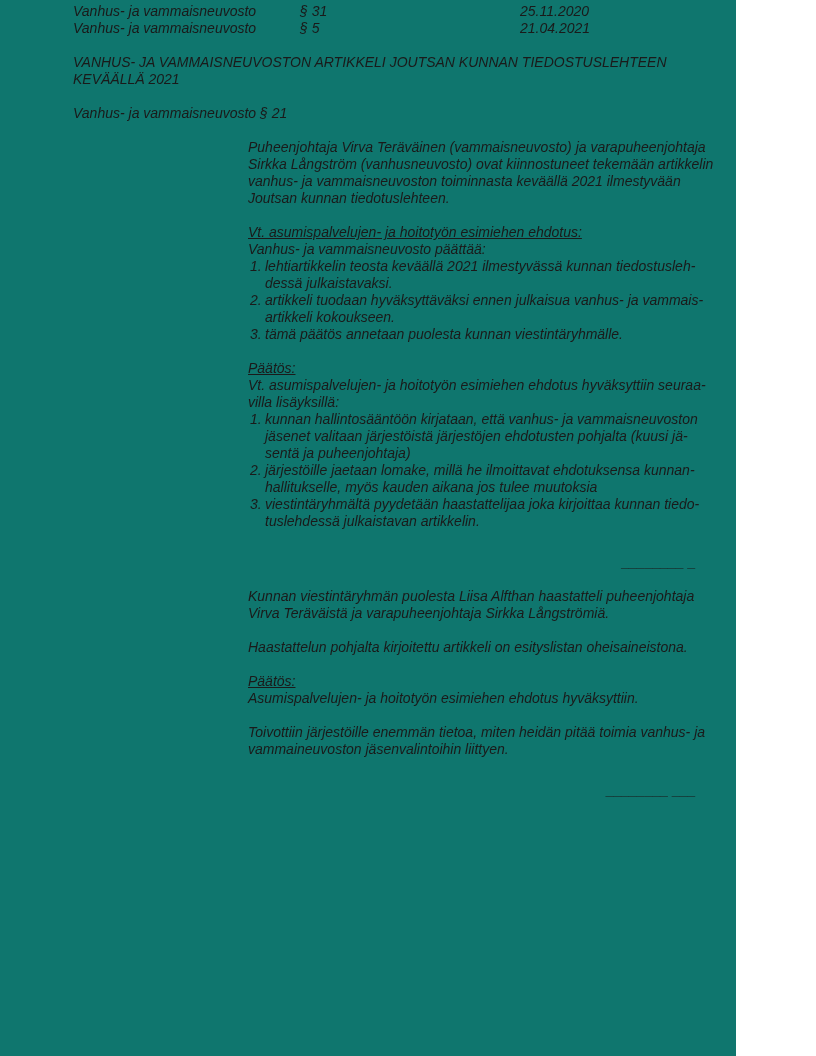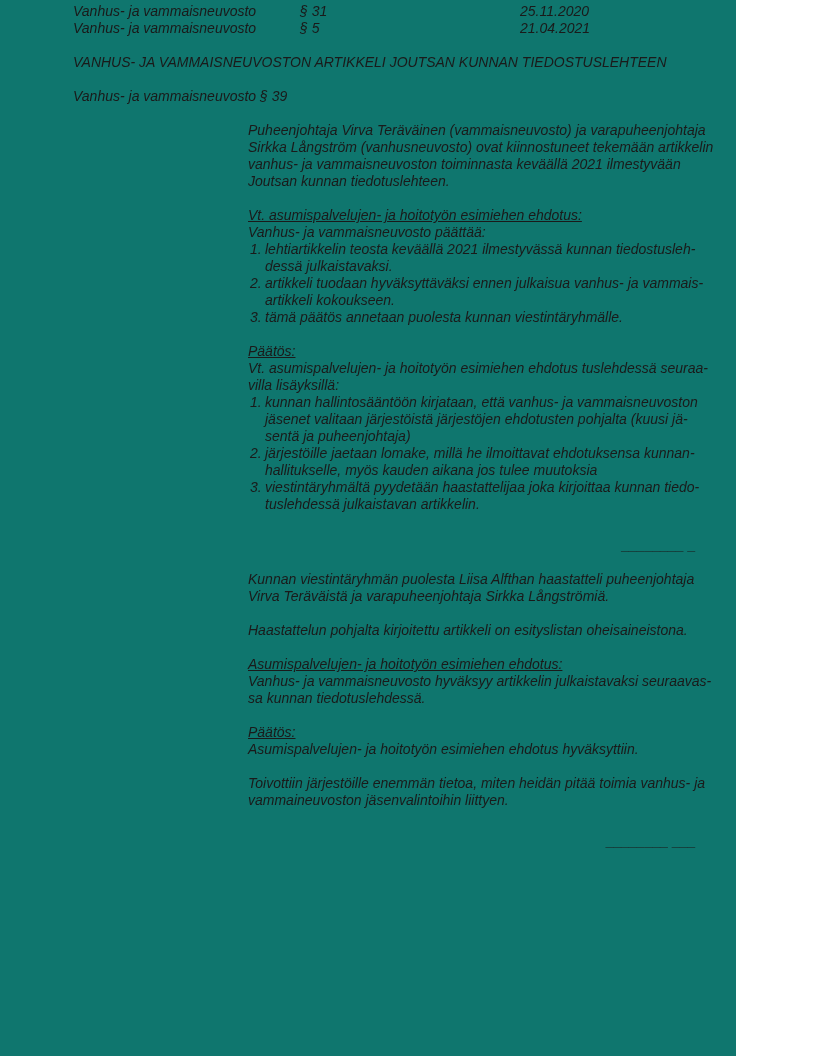--- a/index.html
+++ b/index.html
@@ -51,23 +51,24 @@
       </div>
       <div class="header-row">
         <span class="committee">Vanhus- ja vammaisneuvosto</span>
         <span class="para-ref">§ 5</span>
         <span class="date">21.04.2021</span>
       </div>
     </div>
 
     <div class="title">
       <div class="line">VANHUS- JA VAMMAISNEUVOSTON ARTIKKELI JOUTSAN KUNNAN TIEDOSTUSLEHTEEN</div>
+      <div class="line">KEVÄÄLLÄ 2021</div>
     </div>
 
-    <div class="section-heading">Vanhus- ja vammaisneuvosto § 39</div>
+    <div class="section-heading">Vanhus- ja vammaisneuvosto § 21</div>
 
     <div class="body">
       <div class="block">
         <div class="line">Puheenjohtaja Virva Teräväinen (vammaisneuvosto) ja varapuheenjohtaja</div>
         <div class="line">Sirkka Långström (vanhusneuvosto) ovat kiinnostuneet tekemään artikkelin</div>
         <div class="line">vanhus- ja vammaisneuvoston toiminnasta keväällä 2021 ilmestyvään</div>
         <div class="line">Joutsan kunnan tiedotuslehteen.</div>
       </div>
 
       <div class="block">
@@ -92,21 +93,21 @@
             <span class="marker">3.</span>
             <div class="item-lines">
               <div class="line">tämä päätös annetaan puolesta kunnan viestintäryhmälle.</div>
             </div>
           </div>
         </div>
       </div>
 
       <div class="block">
         <div class="line u">Päätös:</div>
-        <div class="line">Vt. asumispalvelujen- ja hoitotyön esimiehen ehdotus tuslehdessä seuraa-</div>
+        <div class="line">Vt. asumispalvelujen- ja hoitotyön esimiehen ehdotus hyväksyttiin seuraa-</div>
         <div class="line">villa lisäyksillä:</div>
         <div>
           <div class="list-item">
             <span class="marker">1.</span>
             <div class="item-lines">
               <div class="line">kunnan hallintosääntöön kirjataan, että vanhus- ja vammaisneuvoston</div>
               <div class="line">jäsenet valitaan järjestöistä järjestöjen ehdotusten pohjalta (kuusi jä-</div>
               <div class="line">sentä ja puheenjohtaja)</div>
             </div>
           </div>
@@ -134,25 +135,20 @@
     <div class="body">
       <div class="block">
         <div class="line">Kunnan viestintäryhmän puolesta Liisa Alfthan haastatteli puheenjohtaja</div>
         <div class="line">Virva Teräväistä ja varapuheenjohtaja Sirkka Långströmiä.</div>
       </div>
 
       <div class="block">
         <div class="line">Haastattelun pohjalta kirjoitettu artikkeli on esityslistan oheisaineistona.</div>
       </div>
 
-      <div class="block">
-        <div class="line u">Asumispalvelujen- ja hoitotyön esimiehen ehdotus:</div>
-        <div class="line">Vanhus- ja vammaisneuvosto hyväksyy artikkelin julkaistavaksi seuraavas-</div>
-        <div class="line">sa kunnan tiedotuslehdessä.</div>
-      </div>
 
       <div class="block">
         <div class="line u">Päätös:</div>
         <div class="line">Asumispalvelujen- ja hoitotyön esimiehen ehdotus hyväksyttiin.</div>
       </div>
 
       <div class="block">
         <div class="line">Toivottiin järjestöille enemmän tietoa, miten heidän pitää toimia vanhus- ja</div>
         <div class="line">vammaineuvoston jäsenvalintoihin liittyen.</div>
       </div>

